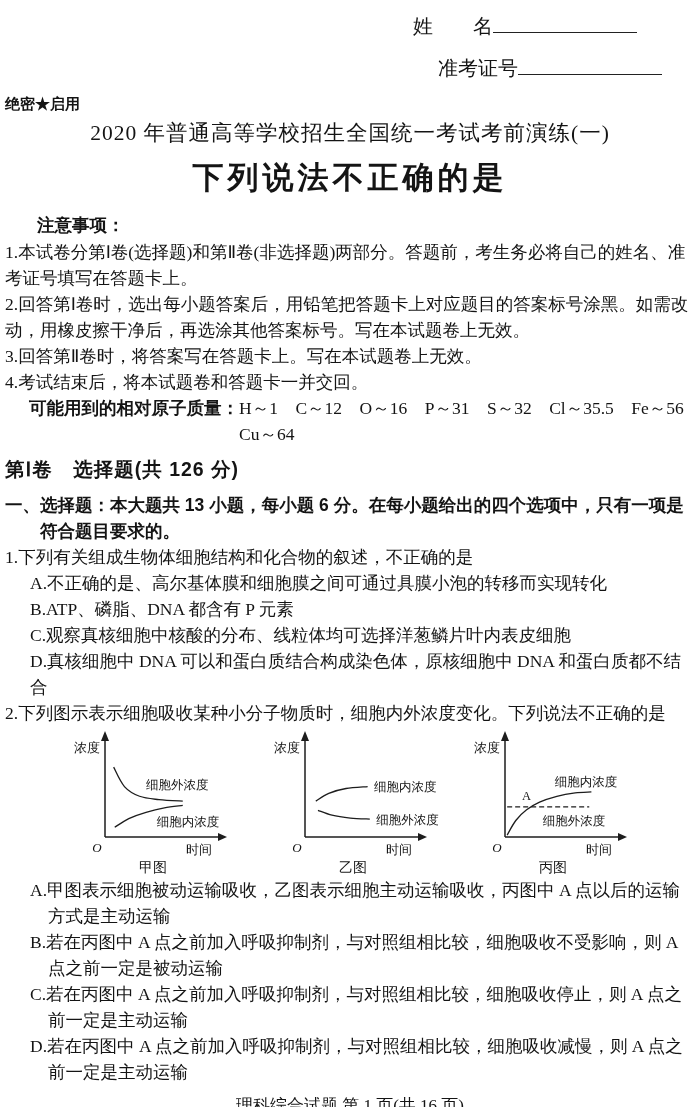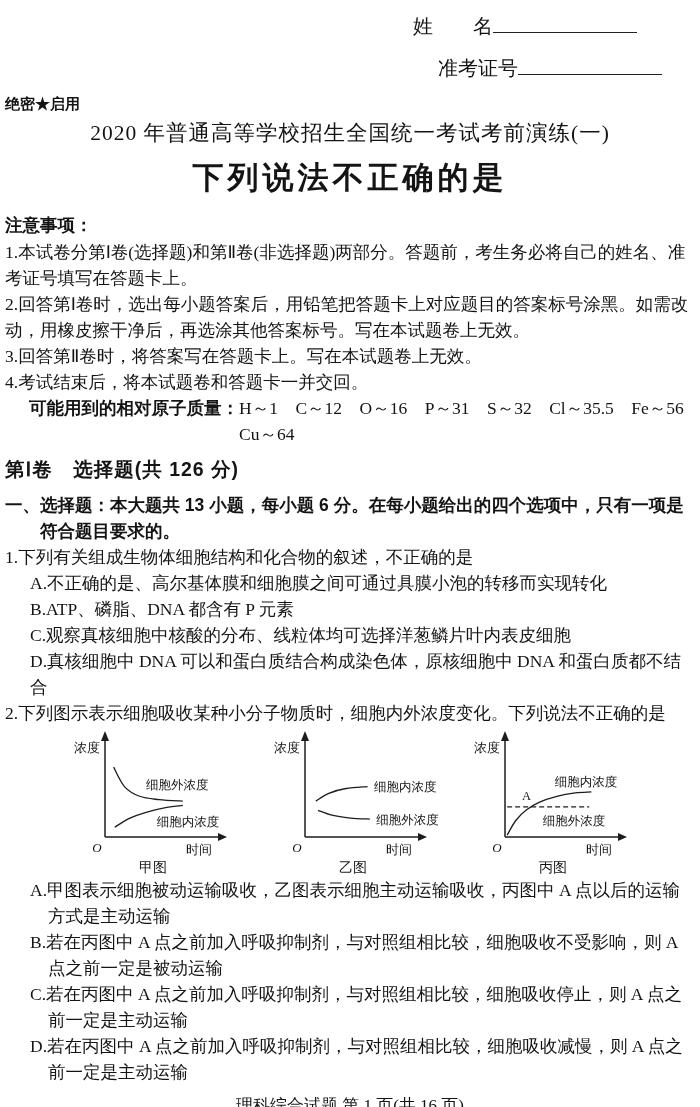--- a/index.html
+++ b/index.html
@@ -9,21 +9,21 @@
     box-sizing:border-box;padding:6px 5px 0 5px;
   }
   .sans{font-family:"Liberation Sans",sans-serif;font-weight:bold;}
   .top-row{text-align:right;font-size:20px;}
   .top-row.name{padding-right:58px;height:42px;line-height:38px;}
   .top-row.adm{padding-right:33px;height:44px;line-height:40px;}
   .uline{display:inline-block;width:144px;border-bottom:1.6px solid #222;height:26px;vertical-align:baseline;}
   .secrecy{font-size:15px;line-height:20px;margin-top:2px;}
   .exam-title{text-align:center;font-size:21.5px;line-height:30px;margin-top:4px;letter-spacing:1px;}
   .subject-title{text-align:center;font-size:31px;line-height:40px;margin:10px 0 14px 0;letter-spacing:4px;}
-  .notice-heading{font-size:17.5px;line-height:27px;}
+  .notice-heading{font-size:17.5px;line-height:27px;margin-left:32px;}
   p.note{margin:0;}
   .atomic{display:flex;align-items:flex-start;margin-left:24px;}
   .atomic-label{white-space:nowrap;}
   .atomic-values{flex:1;}
   .section-heading{font-size:19.5px;line-height:30px;margin:7px 0 8px 0;letter-spacing:1px;}
   .instruction{margin:0;padding-left:35px;text-indent:-35px;}
   p.stem{margin:0;}
   p.opt1{margin:0;padding-left:25px;}
   p.opt2{margin:0;padding-left:43px;text-indent:-18px;font-family:Liberation Serif, serif;}
   .charts{display:flex;margin:4px 0 2px 60px;}

